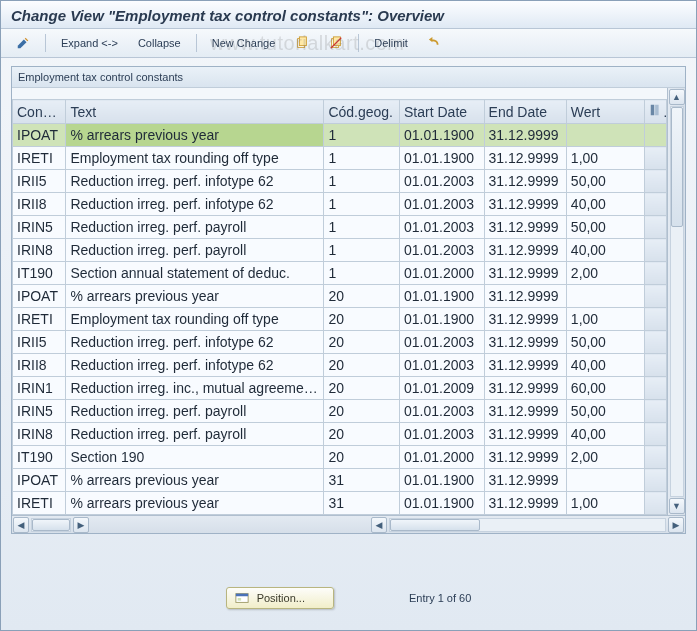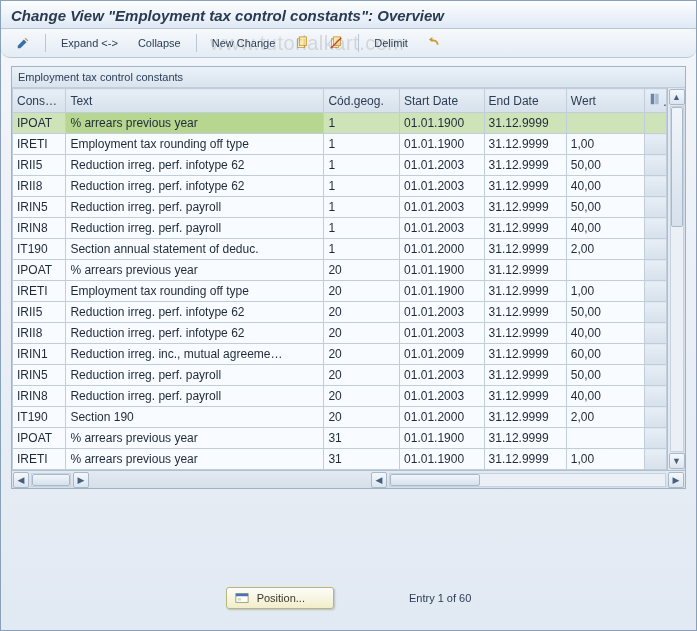--- a/index.html
+++ b/index.html
@@ -29,21 +29,20 @@
       border-bottom: 1px solid #b8c6d6;
     }
     .toolbar {
       display: flex;
       align-items: center;
       gap: 6px;
       padding: 4px 8px;
       background: linear-gradient(#f6f9fc, #e4ecf4);
       border-bottom: 1px solid #b8c6d6;
       color: #2b3d55;
-      border-radius: 9px;
     }
     .tb-btn {
       display: inline-flex;
       align-items: center;
       gap: 4px;
       padding: 2px 6px;
       border: 1px solid transparent;
       border-radius: 3px;
       cursor: pointer;
       user-select: none;
@@ -70,22 +69,23 @@
       border-bottom: 1px solid #c0cdda;
       color: #2b3d55;
     }
     .grid-wrap {
       display:flex;
     }
     table {
       border-collapse: collapse;
       width: 100%;
       table-layout: fixed;
-      font-size: 12px;
+      font-size: 14px;
       color: #1f2a38;
+      margin-top: 11px;
     }
     th, td {
       border: 1px solid #c0cdda;
       padding: 3px 4px;
       height: 20px;
       white-space: nowrap;
       overflow: hidden;
       text-overflow: ellipsis;
       text-align: left;
       background: #f8fbff;

